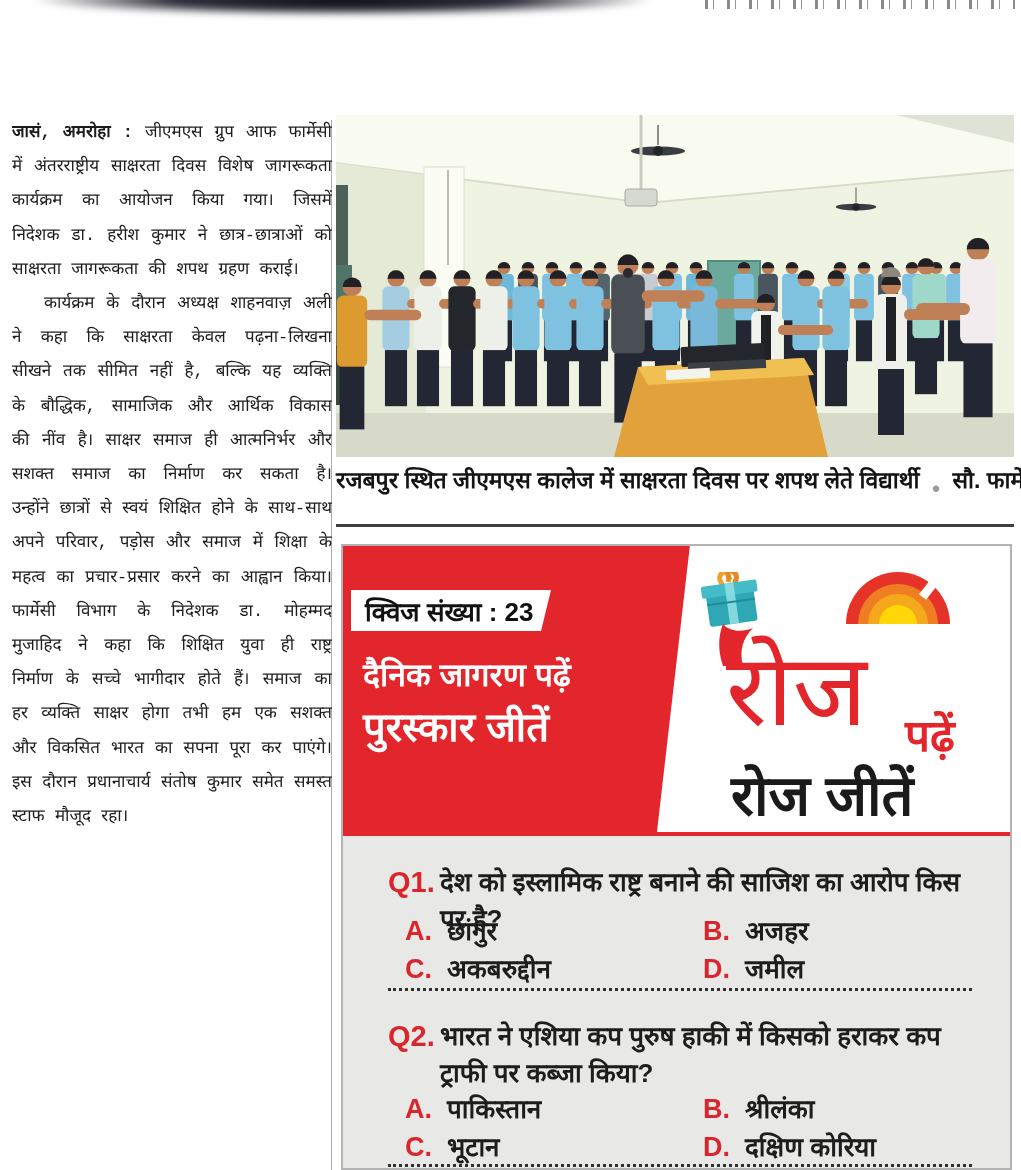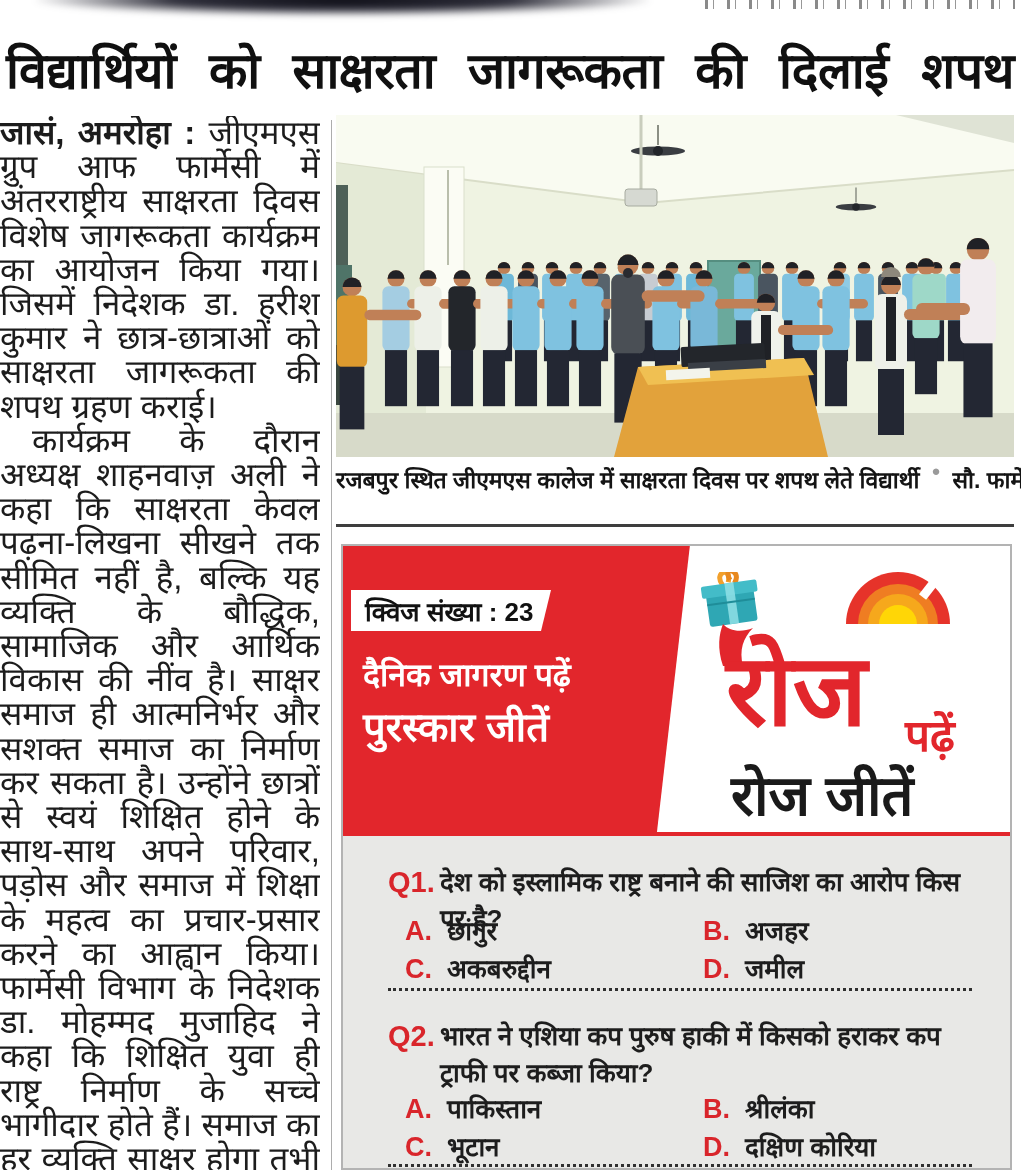--- a/index.html
+++ b/index.html
@@ -12,49 +12,49 @@
     background:radial-gradient(ellipse at center, #0c0c14 0%, #2e2e3a 40%, rgba(255,255,255,0) 72%);
     filter:blur(3px); }
   .mast-remnant { position:absolute; left:700px; top:0; width:315px; height:9px; opacity:.55; filter:blur(.4px);
     background:repeating-linear-gradient(90deg, transparent 0 5px, #2c2c2c 5px 8px, transparent 8px 13px, #444 13px 14px, transparent 14px 22px); }
 
   .headline { position:absolute; left:6px; top:38px; width:1008px; color:#101010;
     font-size:50px; font-weight:bold; line-height:66px; text-align:justify; text-align-last:justify; letter-spacing:-.5px; }
 
   .col-rule { position:absolute; left:331px; top:120px; width:1px; height:1050px; background:#adadad; }
 
-  .article { position:absolute; left:0; top:116px; width:320px; height:1054px; overflow:hidden;
-    color:#1c1c1c; font-size:33px; line-height:34.2px; text-align:justify; }
+  .article { position:absolute; left:12px; top:116px; width:320px; height:1054px; overflow:hidden;
+    color:#1c1c1c; font-size:17px; line-height:34.2px; text-align:justify;font-family:Liberation Mono, monospace; }
   .article .para { text-align:justify; }
   .article .dateline { font-weight:bold; }
   .article .indent { text-indent:32px; }
 
   .photo { position:absolute; left:336px; top:115px; width:678px; height:342px; background:#eef2e1; }
   .photo svg { display:block; width:100%; height:100%; }
 
-  .caption { position:absolute; left:336px; top:463px; width:678px; display:flex; align-items:flex-start; gap:12px;
+  .caption { position:absolute; left:336px; top:463px; width:678px; display:flex; align-items:flex-end; gap:12px;
     color:#141414; font-size:23px; font-weight:bold; white-space:nowrap; }
   .cap-dot { display:inline-block; color:#9a9a9a; font-size:15px; line-height:1; }
 
   .rule-h { position:absolute; left:336px; top:524px; width:678px; height:3px; background:#3e3e3e; }
 
   
   .quiz { position:absolute; left:341px; top:544px; width:671px; height:626px; background:#fff; border:2px solid #b3b3b3; overflow:hidden; }
   .banner { position:absolute; left:0; top:0; right:0; height:290px; background:#fff; }
   .red-wedge { position:absolute; inset:0; background:#e2262c;
     clip-path:polygon(0 0, 52% 0, 47% 100%, 0 100%); }
   .badge { position:absolute; left:8px; top:44px; width:200px; height:41px; background:#fff;
     clip-path:polygon(0 0,100% 0,95% 100%,0 100%); display:flex; align-items:center; padding-left:14px;
     color:#111; font-size:26px; font-weight:bold; }
   .promo1 { position:absolute; left:20px; top:106px; color:#fff; font-size:32px; font-weight:bold; }
   .promo2 { position:absolute; left:20px; top:152px; color:#fff; font-size:40px; font-weight:bold; }
   .gift { position:absolute; left:352px; top:26px; width:72px; height:94px; }
   .sun  { position:absolute; left:500px; top:16px; width:110px; height:62px; }
   .brand { position:absolute; left:460px; top:78px; width:200px; text-align:center; color:#151515; font-size:29px; font-weight:bold; }
-  .slogan-roj { position:absolute; left:383px; top:84px; color:#e2262c; font-size:100px; font-weight:bold; line-height:120px; }
+  .slogan-roj { position:absolute; left:383px; top:84px; color:#e2262c; font-size:100px; font-weight:normal; line-height:120px; }
   .slogan-padhe { position:absolute; left:562px; top:158px; color:#e2262c; font-size:44px; font-weight:bold; }
   .slogan-line2 { position:absolute; left:388px; top:218px; color:#1a1a1a; font-size:56px; font-weight:bold; line-height:64px; }
   .banner-underline { position:absolute; left:0; right:0; bottom:0; height:4px; background:#e2262c; }
 
   .qcontent { position:absolute; left:0; right:0; top:290px; bottom:0; background:#e8e8e6;padding-left:6px; }
   .qrow { position:absolute; left:45px; right:22px; display:flex; align-items:flex-start; }
   .qlabel { color:#d9252b; font-size:29px; font-weight:bold; width:52px; flex:0 0 52px; line-height:37px; }
   .qtext { color:#1d1d1d; font-size:26px; font-weight:bold; line-height:37px; }
   .optrow { position:absolute; left:0; right:0; }
   .opt { position:absolute; display:flex; align-items:baseline; }
@@ -65,21 +65,20 @@
   .dotline { position:absolute; left:45px; right:38px; border-top:3px dotted #2f2f2f; }
 </style>
 </head>
 <body>
 
 <div class="page">
 
   <div class="scan-blob"></div>
   <div class="mast-remnant"></div>
 
-  <h1 class="headline">विद्यार्थियों को साक्षरता जागरूकता की दिलाई शपथ</h1>
 
   <div class="col-rule"></div>
 
   <div class="article">
     <p class="para">
       <strong class="dateline">जासं, अमरोहा :</strong>
       <span>जीएमएस ग्रुप आफ फार्मेसी में अंतरराष्ट्रीय साक्षरता दिवस विशेष जागरूकता कार्यक्रम का आयोजन किया गया। जिसमें निदेशक डा. हरीश कुमार ने छात्र-छात्राओं को साक्षरता जागरूकता की शपथ ग्रहण कराई।</span>
     </p>
     <p class="para indent">कार्यक्रम के दौरान अध्यक्ष शाहनवाज़ अली ने कहा कि साक्षरता केवल पढ़ना-लिखना सीखने तक सीमित नहीं है, बल्कि यह व्यक्ति के बौद्धिक, सामाजिक और आर्थिक विकास की नींव है। साक्षर समाज ही आत्मनिर्भर और सशक्त समाज का निर्माण कर सकता है। उन्होंने छात्रों से स्वयं शिक्षित होने के साथ-साथ अपने परिवार, पड़ोस और समाज में शिक्षा के महत्व का प्रचार-प्रसार करने का आह्वान किया। फार्मेसी विभाग के निदेशक डा. मोहम्मद मुजाहिद ने कहा कि शिक्षित युवा ही राष्ट्र निर्माण के सच्चे भागीदार होते हैं। समाज का हर व्यक्ति साक्षर होगा तभी हम एक सशक्त और विकसित भारत का सपना पूरा कर पाएंगे। इस दौरान प्रधानाचार्य संतोष कुमार समेत समस्त स्टाफ मौजूद रहा।</p>
   </div>

